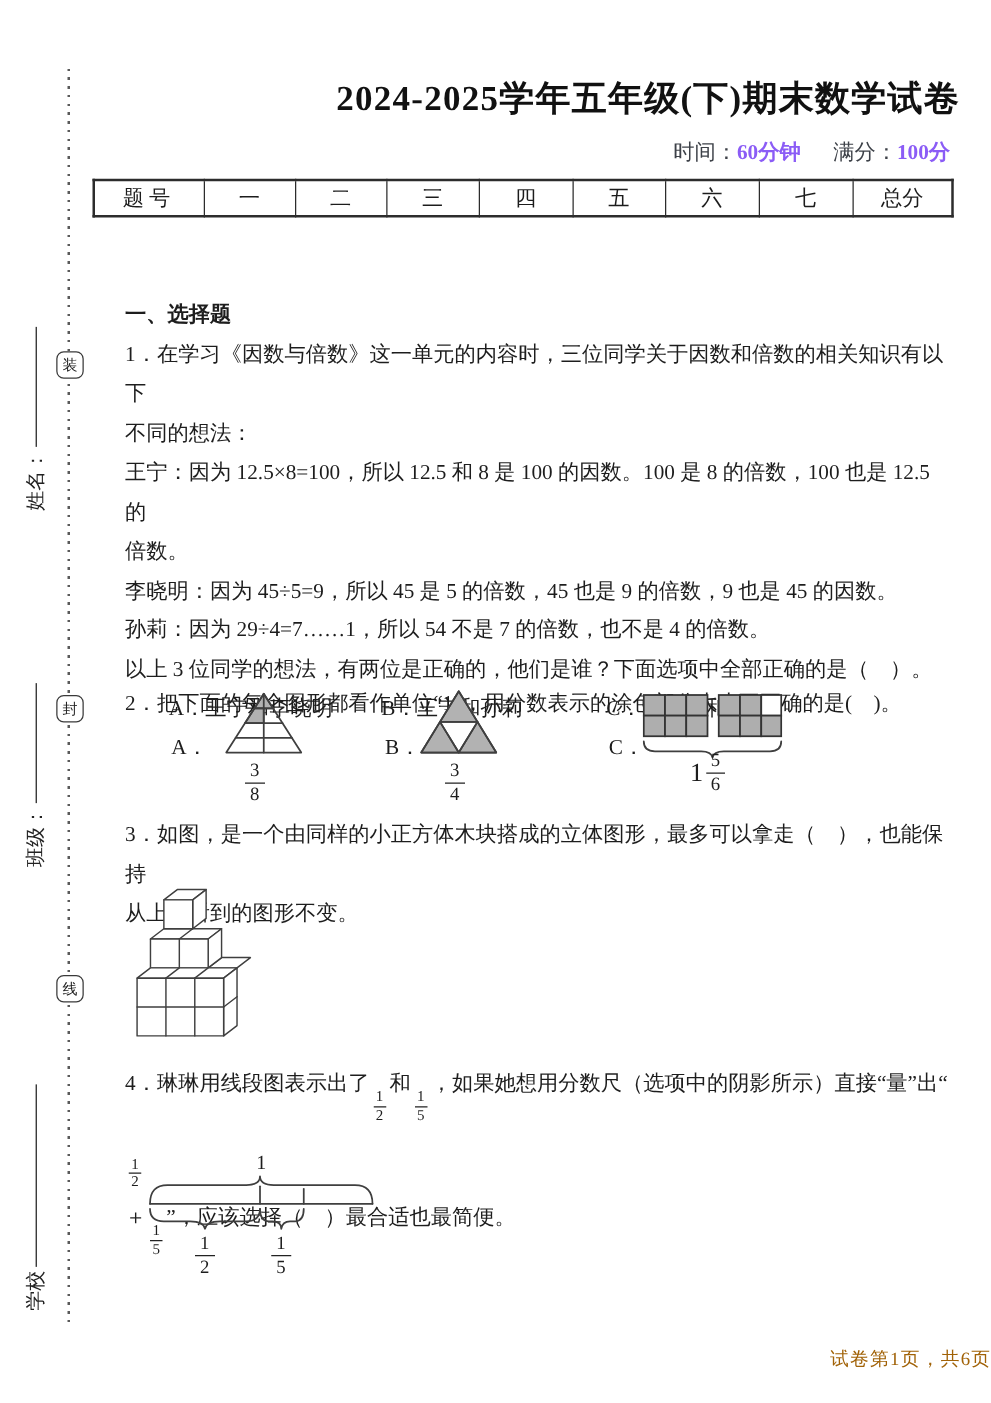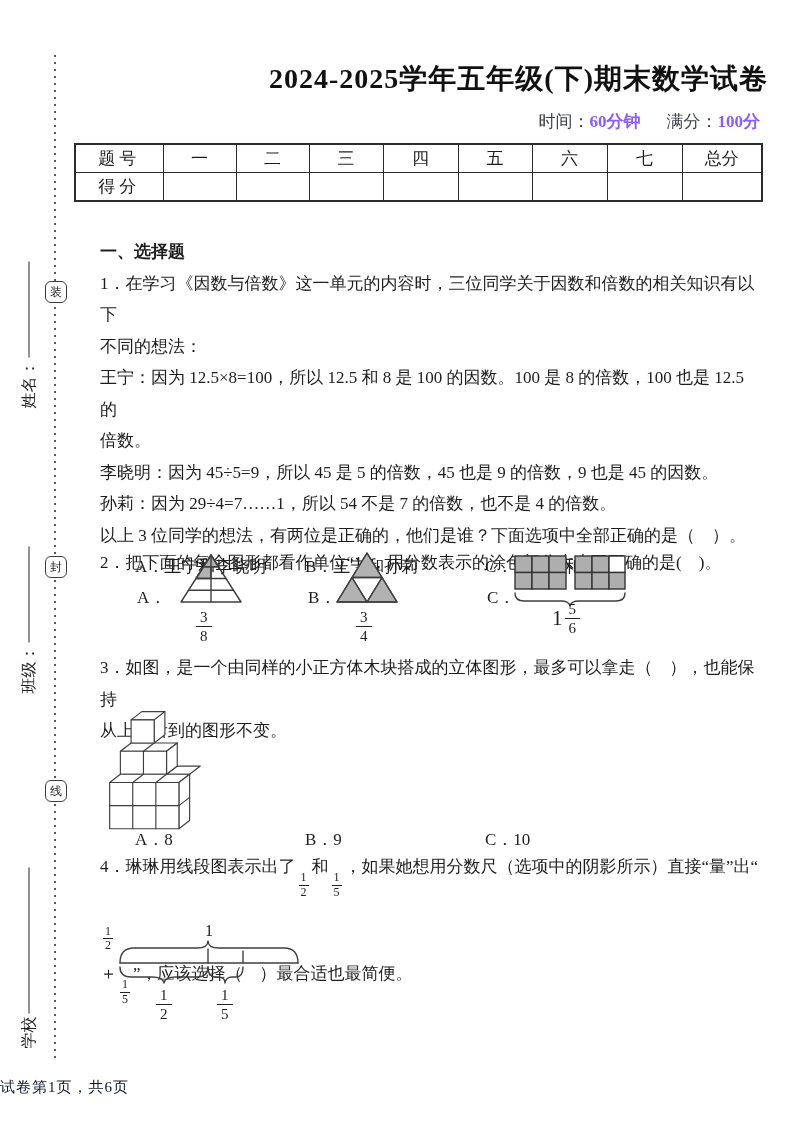--- a/index.html
+++ b/index.html
@@ -51,22 +51,22 @@
 
   .abs{position:absolute;}
   .figlbl{font-size:17px;color:#1d1d1d;}
 
   svg .ln{stroke:#3f3f3f;stroke-width:1.4;fill:none;stroke-linejoin:round;stroke-linecap:round;}
   svg .face{stroke:#3f3f3f;stroke-width:1.4;fill:#ffffff;stroke-linejoin:round;}
   svg .shade{stroke:#3f3f3f;stroke-width:1.4;fill:#b2b2b2;stroke-linejoin:round;}
   svg .cellg{stroke:#333;stroke-width:1.4;fill:#aeaeae;}
   svg .cellw{stroke:#333;stroke-width:1.4;fill:#ffffff;}
 
-  .footer{position:absolute;left:0;right:0;top:1078px;text-align:left;font-size:15px;
-          color:#0f172a;letter-spacing:1px;}
+  .footer{position:absolute;left:0;right:0;top:1078px;text-align:right;font-size:15px;
+          color:#a16207;letter-spacing:1px;}
 </style>
 </head>
 <body>
 
 <div class="page">
 
   <div class="bind-line"></div>
   <div class="seal-box" style="top:281px;">
     <span>装</span>
   </div>
@@ -109,31 +109,20 @@
       <td class="lbl">题号</td>
       <td>一</td>
       <td>二</td>
       <td>三</td>
       <td>四</td>
       <td>五</td>
       <td>六</td>
       <td>七</td>
       <td>总分</td>
     </tr>
-    <tr>
-      <td class="lbl">得分</td>
-      <td></td>
-      <td></td>
-      <td></td>
-      <td></td>
-      <td></td>
-      <td></td>
-      <td></td>
-      <td></td>
-    </tr>
   </tbody>
     </table>
 
   <div class="flow" style="top:236px;">
     <p class="bold">一、选择题</p>
     <p>1．在学习《因数与倍数》这一单元的内容时，三位同学关于因数和倍数的相关知识有以下</p>
     <p>不同的想法：</p>
     <p>王宁：因为 12.5×8=100，所以 12.5 和 8 是 100 的因数。100 是 8 的倍数，100 也是 12.5 的</p>
     <p>倍数。</p>
     <p>李晓明：因为 45÷5=9，所以 45 是 5 的倍数，45 也是 9 的倍数，9 也是 45 的因数。</p>
@@ -232,25 +221,20 @@
     <line class="ln" x1="40" y1="88" x2="53" y2="78"></line>
     <line class="ln" x1="68" y1="88" x2="81" y2="78"></line>
     <polygon class="face" points="96,88 109,78 109,134 96,144"></polygon>
     <line class="ln" x1="96" y1="116" x2="109" y2="106"></line>
     <rect class="face" x="12" y="88" width="84" height="56"></rect>
     <line class="ln" x1="40" y1="88" x2="40" y2="144"></line>
     <line class="ln" x1="68" y1="88" x2="68" y2="144"></line>
     <line class="ln" x1="12" y1="116" x2="96" y2="116"></line>
   </svg>
 
-  <div class="abs" style="left:0;top:828px;width:793px;height:32px;">
-    <span class="abs figlbl" style="left:135px;top:0;">A．8</span>
-    <span class="abs figlbl" style="left:305px;top:0;">B．9</span>
-    <span class="abs figlbl" style="left:485px;top:0;">C．10</span>
-  </div>
 
   <div class="flow" style="top:846px;">
     <p style="line-height:42px;"><span>4．琳琳用线段图表示出了</span><span class="tfrac">
           <span class="num">1</span>
           <span>2</span>
         </span><span>和</span><span class="tfrac">
           <span class="num">1</span>
           <span>5</span>
         </span><span>，如果她想用分数尺（选项中的阴影所示）直接“量”出“</span><span class="tfrac">
           <span class="num">1</span>

